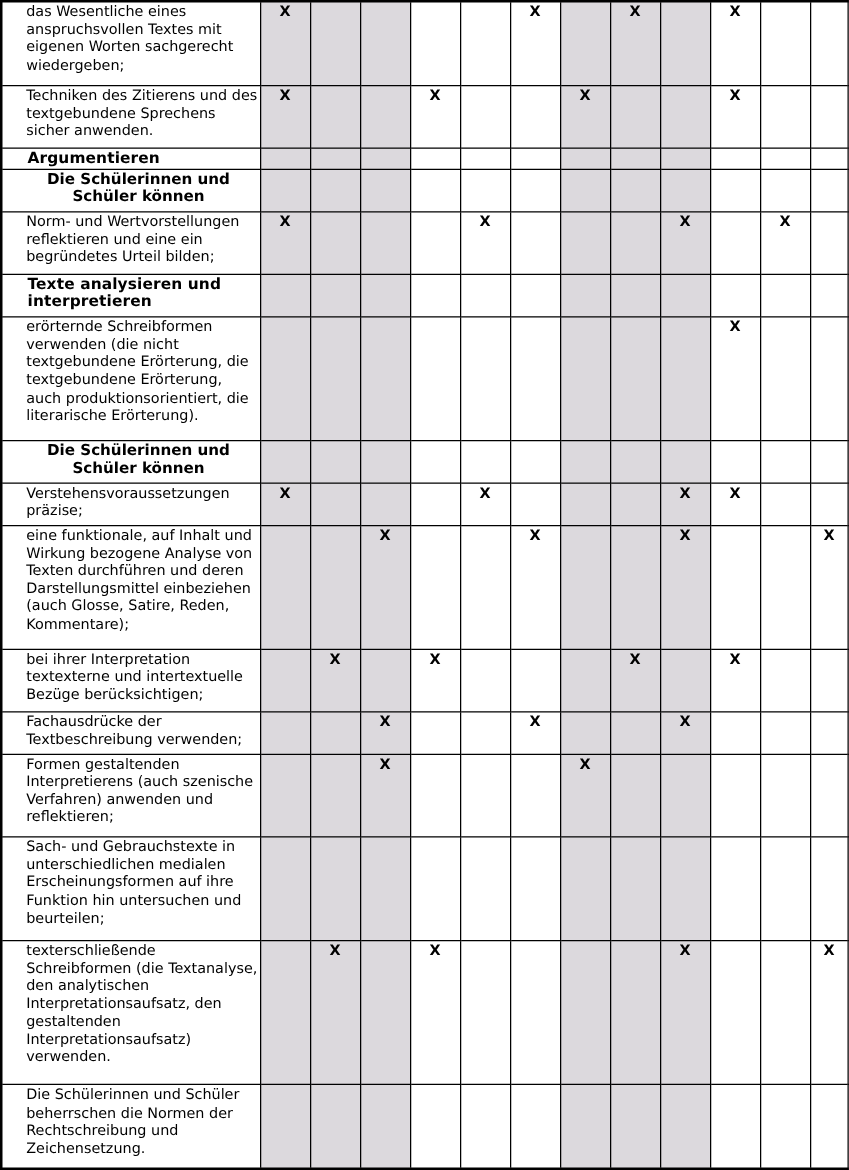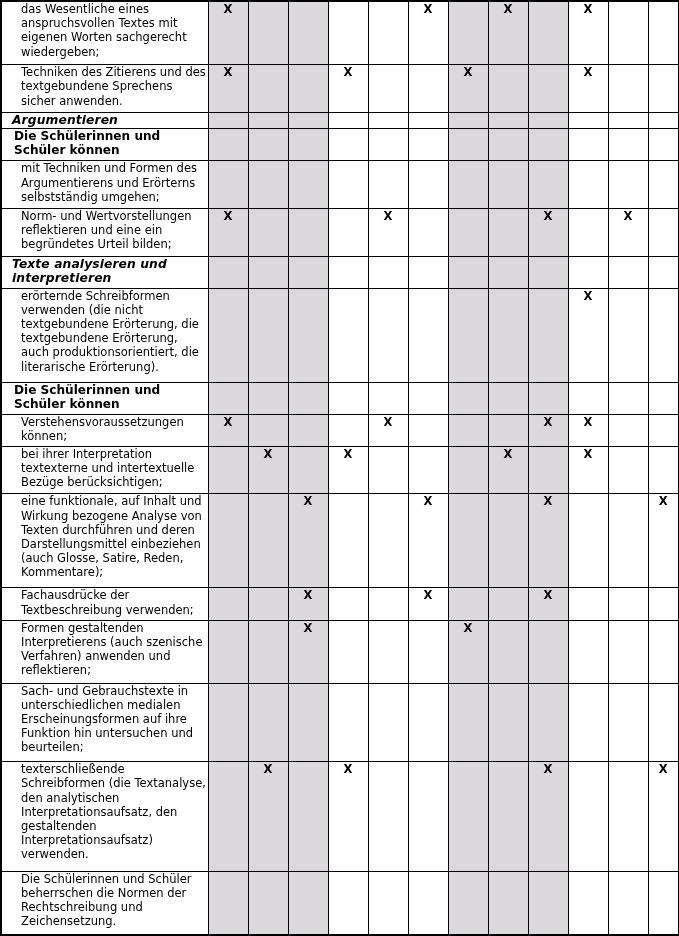--- a/index.html
+++ b/index.html
@@ -43,32 +43,32 @@
     background: #ffffff;
   }
   td.txt .sub {
     display: block;
     padding-left: 19px;
     font-weight: normal;
     font-style: normal;
   }
   td.txt .sect {
     display: block;
-    padding-left: 10px;
+    padding-left: 20px;
     font-weight: bold;
-    font-style: italic;
     font-size: 12.3px;
     letter-spacing: .1px;
   }
   td.txt .subhead {
     display: block;
     padding-left: 12px;
     font-weight: bold;
     font-style: normal;
     font-size: 12.1px;
+    text-align: center;
   }
   
   td.col {
     width: 40px;
     text-align: center;
     vertical-align: middle;
     font-size: 11.5px;
     font-weight: bold;
     color: #000;
     background: #ffffff;
@@ -146,37 +146,20 @@
           <td class="col"></td>
           <td class="col shaded"></td>
           <td class="col shaded"></td>
           <td class="col shaded"></td>
           <td class="col"></td>
           <td class="col"></td>
           <td class="col last"></td>
         </tr>
         <tr>
           <td class="txt">
-            <span class="sub">mit Techniken und Formen des Argumentierens und Erörterns selbstständig umgehen;</span>
-          </td>
-          <td class="col shaded"></td>
-          <td class="col shaded"></td>
-          <td class="col shaded"></td>
-          <td class="col"></td>
-          <td class="col"></td>
-          <td class="col"></td>
-          <td class="col shaded"></td>
-          <td class="col shaded"></td>
-          <td class="col shaded"></td>
-          <td class="col"></td>
-          <td class="col"></td>
-          <td class="col last"></td>
-        </tr>
-        <tr>
-          <td class="txt">
             <span class="sub">Norm- und Wertvorstellungen reflektieren und eine ein begründetes Urteil bilden;</span>
           </td>
           <td class="col shaded"><span class="mark">X</span></td>
           <td class="col shaded"></td>
           <td class="col shaded"></td>
           <td class="col"></td>
           <td class="col"><span class="mark">X</span></td>
           <td class="col"></td>
           <td class="col shaded"></td>
           <td class="col shaded"></td>
@@ -231,68 +214,68 @@
           <td class="col"></td>
           <td class="col shaded"></td>
           <td class="col shaded"></td>
           <td class="col shaded"></td>
           <td class="col"></td>
           <td class="col"></td>
           <td class="col last"></td>
         </tr>
         <tr>
           <td class="txt">
-            <span class="sub">Verstehensvoraussetzungen können;</span>
-          </td>
-          <td class="col shaded"><span class="mark">X</span></td>
-          <td class="col shaded"></td>
-          <td class="col shaded"></td>
-          <td class="col"></td>
-          <td class="col"><span class="mark">X</span></td>
-          <td class="col"></td>
-          <td class="col shaded"></td>
-          <td class="col shaded"></td>
-          <td class="col shaded"><span class="mark">X</span></td>
-          <td class="col"><span class="mark">X</span></td>
-          <td class="col"></td>
-          <td class="col last"></td>
+            <span class="sub">Verstehensvoraussetzungen präzise;</span>
+          </td>
+          <td class="col shaded"><span class="mark">X</span></td>
+          <td class="col shaded"></td>
+          <td class="col shaded"></td>
+          <td class="col"></td>
+          <td class="col"><span class="mark">X</span></td>
+          <td class="col"></td>
+          <td class="col shaded"></td>
+          <td class="col shaded"></td>
+          <td class="col shaded"><span class="mark">X</span></td>
+          <td class="col"><span class="mark">X</span></td>
+          <td class="col"></td>
+          <td class="col last"></td>
+        </tr>
+        <tr>
+          <td class="txt">
+            <span class="sub">eine funktionale, auf Inhalt und Wirkung bezogene Analyse von Texten durchführen und deren Darstellungsmittel einbeziehen (auch Glosse, Satire, Reden, Kommentare);</span>
+          </td>
+          <td class="col shaded"></td>
+          <td class="col shaded"></td>
+          <td class="col shaded"><span class="mark">X</span></td>
+          <td class="col"></td>
+          <td class="col"></td>
+          <td class="col"><span class="mark">X</span></td>
+          <td class="col shaded"></td>
+          <td class="col shaded"></td>
+          <td class="col shaded"><span class="mark">X</span></td>
+          <td class="col"></td>
+          <td class="col"></td>
+          <td class="col last"><span class="mark">X</span></td>
         </tr>
         <tr>
           <td class="txt">
             <span class="sub">bei ihrer Interpretation textexterne und intertextuelle Bezüge berücksichtigen;</span>
           </td>
           <td class="col shaded"></td>
           <td class="col shaded"><span class="mark">X</span></td>
           <td class="col shaded"></td>
           <td class="col"><span class="mark">X</span></td>
           <td class="col"></td>
           <td class="col"></td>
           <td class="col shaded"></td>
           <td class="col shaded"><span class="mark">X</span></td>
           <td class="col shaded"></td>
           <td class="col"><span class="mark">X</span></td>
           <td class="col"></td>
           <td class="col last"></td>
-        </tr>
-        <tr>
-          <td class="txt">
-            <span class="sub">eine funktionale, auf Inhalt und Wirkung bezogene Analyse von Texten durchführen und deren Darstellungsmittel einbeziehen (auch Glosse, Satire, Reden, Kommentare);</span>
-          </td>
-          <td class="col shaded"></td>
-          <td class="col shaded"></td>
-          <td class="col shaded"><span class="mark">X</span></td>
-          <td class="col"></td>
-          <td class="col"></td>
-          <td class="col"><span class="mark">X</span></td>
-          <td class="col shaded"></td>
-          <td class="col shaded"></td>
-          <td class="col shaded"><span class="mark">X</span></td>
-          <td class="col"></td>
-          <td class="col"></td>
-          <td class="col last"><span class="mark">X</span></td>
         </tr>
         <tr>
           <td class="txt">
             <span class="sub">Fachausdrücke der Textbeschreibung verwenden;</span>
           </td>
           <td class="col shaded"></td>
           <td class="col shaded"></td>
           <td class="col shaded"><span class="mark">X</span></td>
           <td class="col"></td>
           <td class="col"></td>

